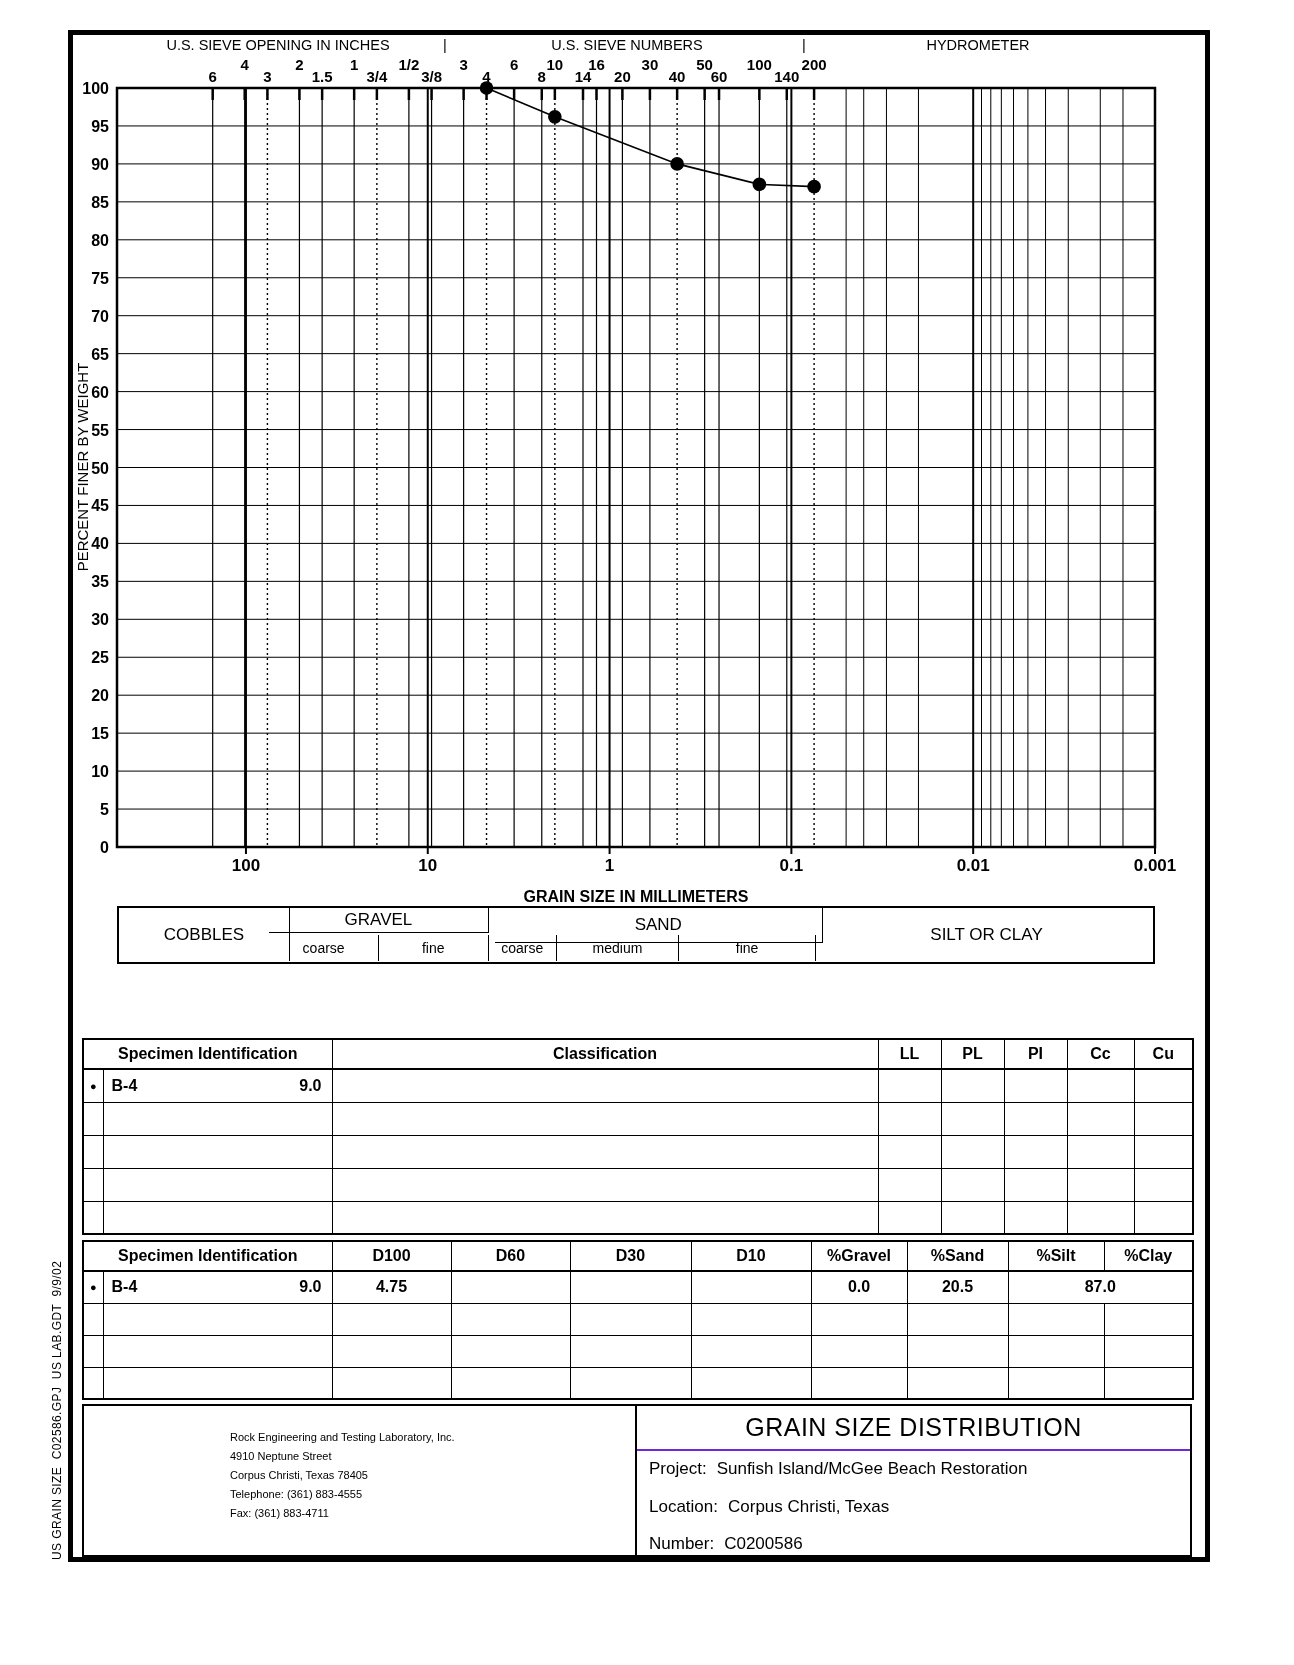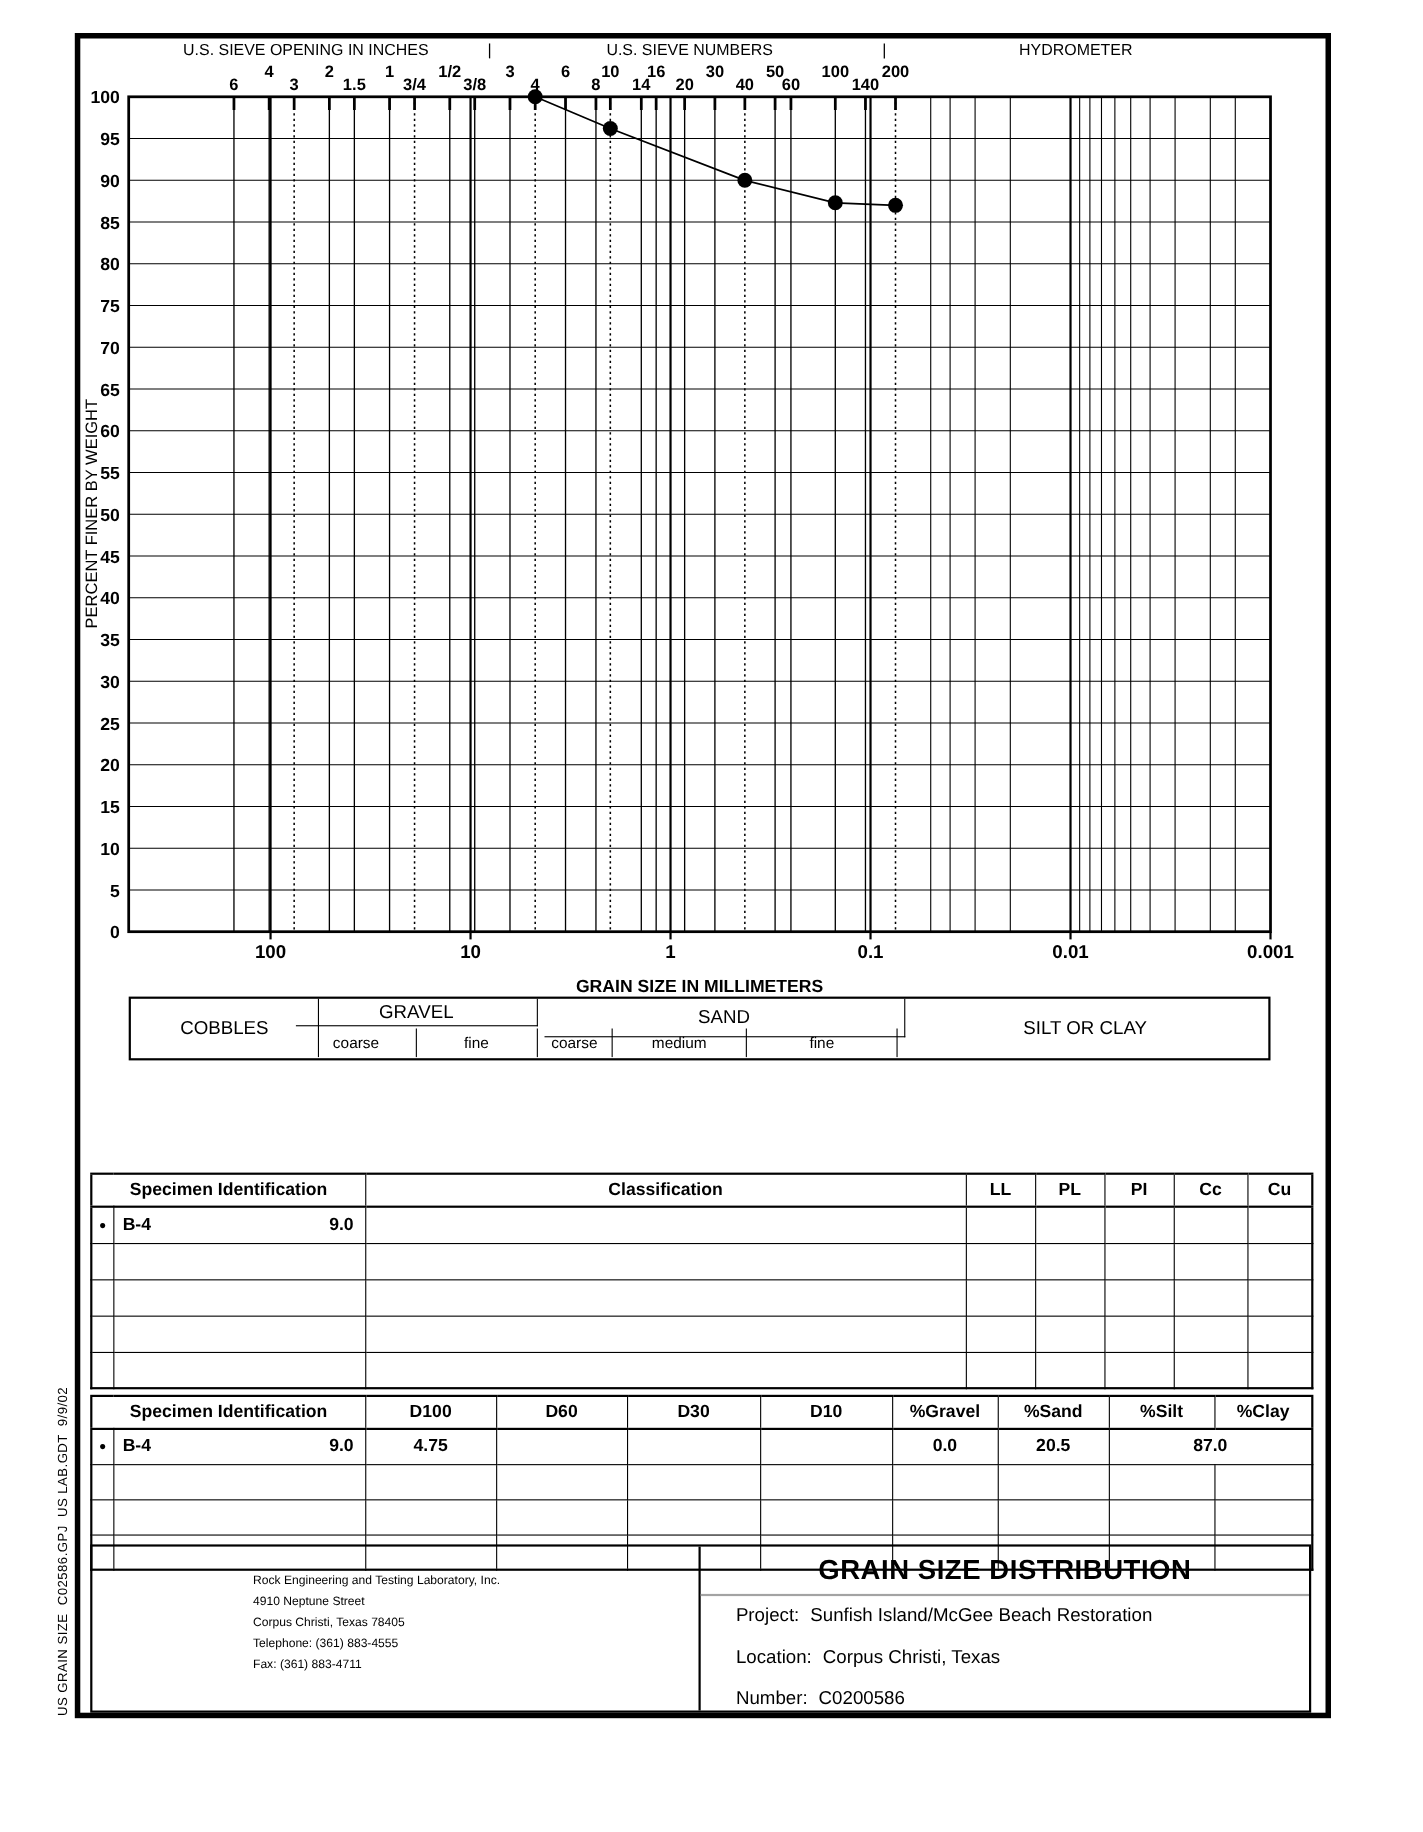--- a/index.html
+++ b/index.html
@@ -10,40 +10,40 @@
               border:5px solid #000;box-sizing:border-box;background:#fff;}
   svg text{font-family:"Liberation Sans", sans-serif;fill:#000;}
   
   .strip{position:absolute;left:117px;top:906px;width:1038px;height:58px;
          border:2.5px solid #000;box-sizing:border-box;}
   .strip .cell{position:absolute;box-sizing:border-box;display:flex;
                align-items:center;justify-content:center;font-size:17px;}
   .strip .sub{font-size:14px;}
   
   table.rpt{position:absolute;border-collapse:collapse;table-layout:fixed;
-            width:1110px;left:82px;background:transparent;margin-top:28px;}
+            width:1110px;left:82px;background:transparent;}
   table.rpt th,table.rpt td{border:1.6px solid #000;overflow:hidden;
             white-space:nowrap;padding:0;font-size:16px;}
   table.rpt th{font-weight:700;border-top:2.5px solid #000;border-bottom:2.5px solid #000;}
   table.rpt{border:2.5px solid #000;}
   td.val{font-weight:700;text-align:center;}
   td.idcell{font-weight:700;}
   .id-flex{display:flex;justify-content:space-between;padding:0 10px 0 8px;}
   
   .footer{position:absolute;left:82px;top:1404px;width:1110px;height:153px;
           border:2.5px solid #000;box-sizing:border-box;display:flex;}
   .f-left{width:553px;border-right:2px solid #000;position:relative;box-sizing:border-box;}
   .f-right{flex:1;position:relative;}
   .logo-box{position:absolute;left:8px;top:6px;width:120px;height:135px;
             border:2px solid #000;box-sizing:border-box;}
   .company{position:absolute;left:146px;top:22px;font-size:11px;line-height:19px;}
-  .f-title{height:43px;border-bottom:2px solid #a3a3a3;display:flex;align-items:center;
-           justify-content:center;font-size:25px;font-weight:700;letter-spacing:0.5px;}
+  .f-title{height:43px;border-bottom:2px solid #6d28d9;display:flex;align-items:center;
+           justify-content:center;font-size:25px;font-weight:400;letter-spacing:0.5px;}
   .f-field{position:absolute;left:12px;font-size:17px;}
-  .f-field .lbl{margin-right:10px;margin-left:20px;}
+  .f-field .lbl{margin-right:10px;}
   .sidebar-text{position:absolute;left:50px;top:1560px;transform:rotate(-90deg);
                 transform-origin:0 0;font-size:12px;white-space:pre;letter-spacing:0.4px;}
 </style>
 </head>
 <body>
 
 <div class="page">
 
   <div class="sidebar-text">US GRAIN SIZE  C02586.GPJ  US LAB.GDT  9/9/02</div>
 

